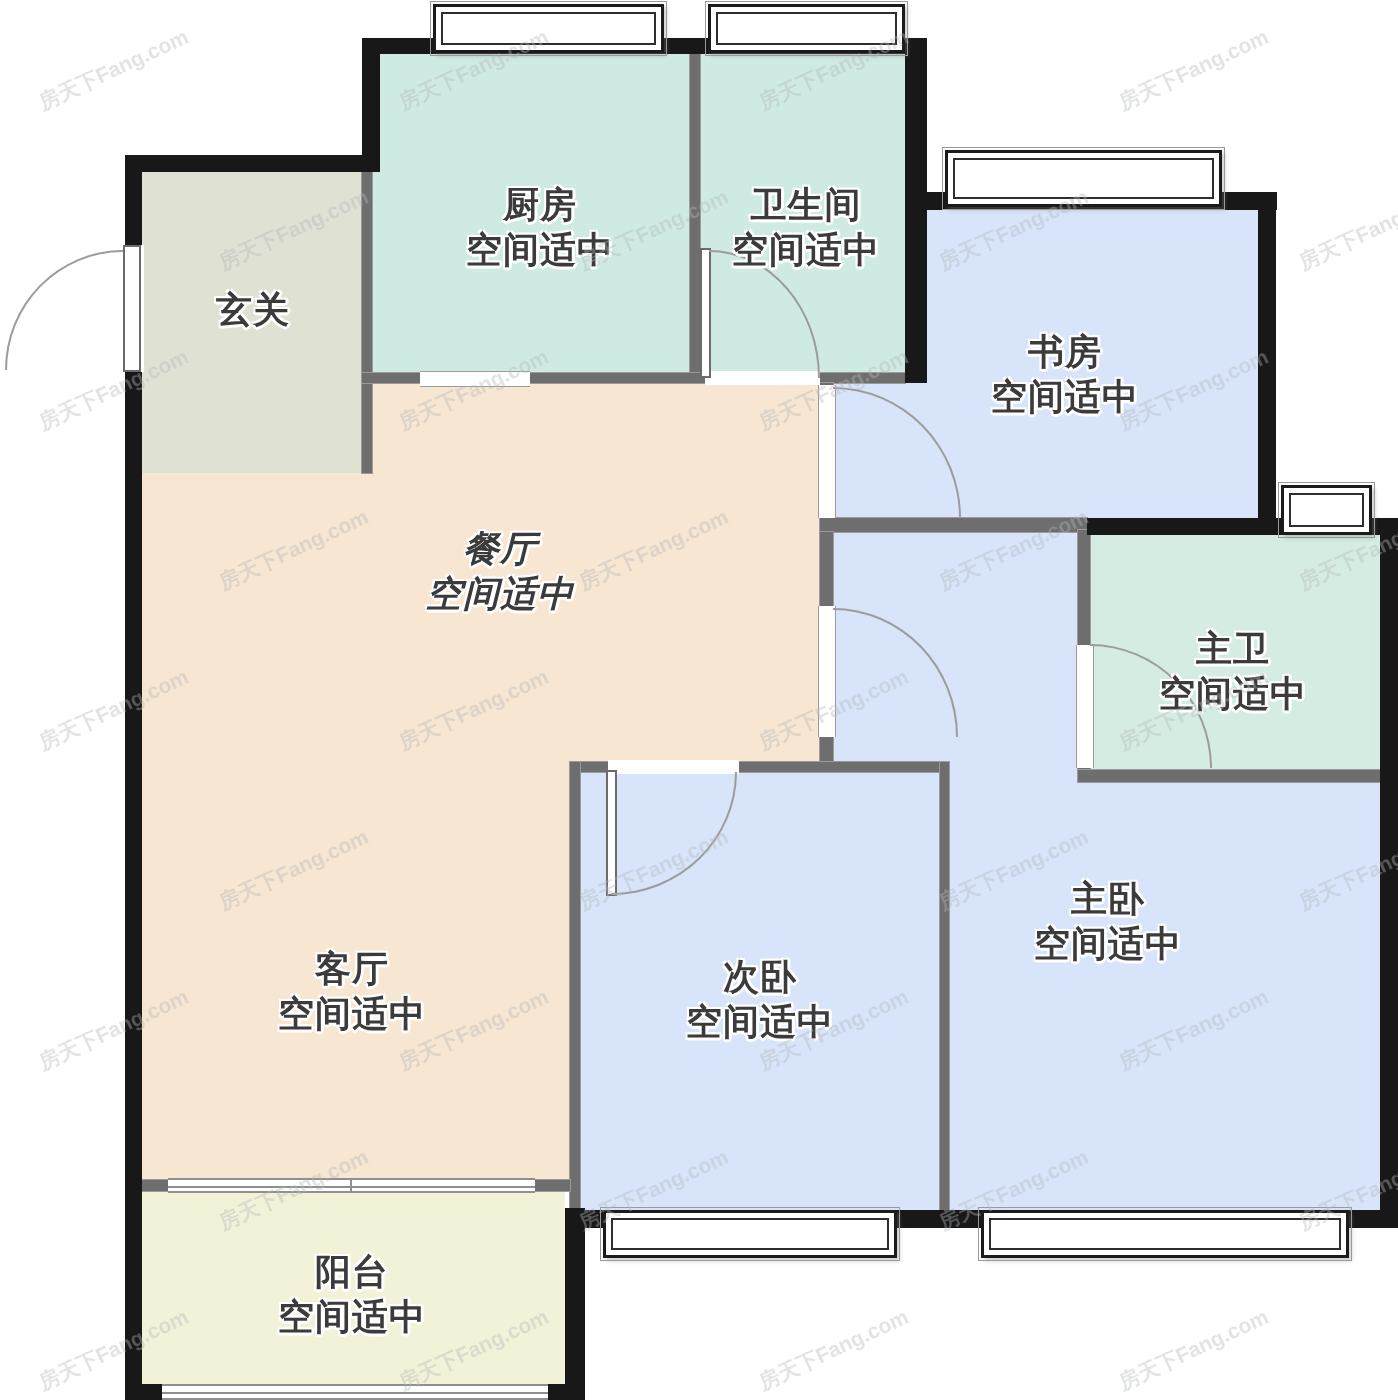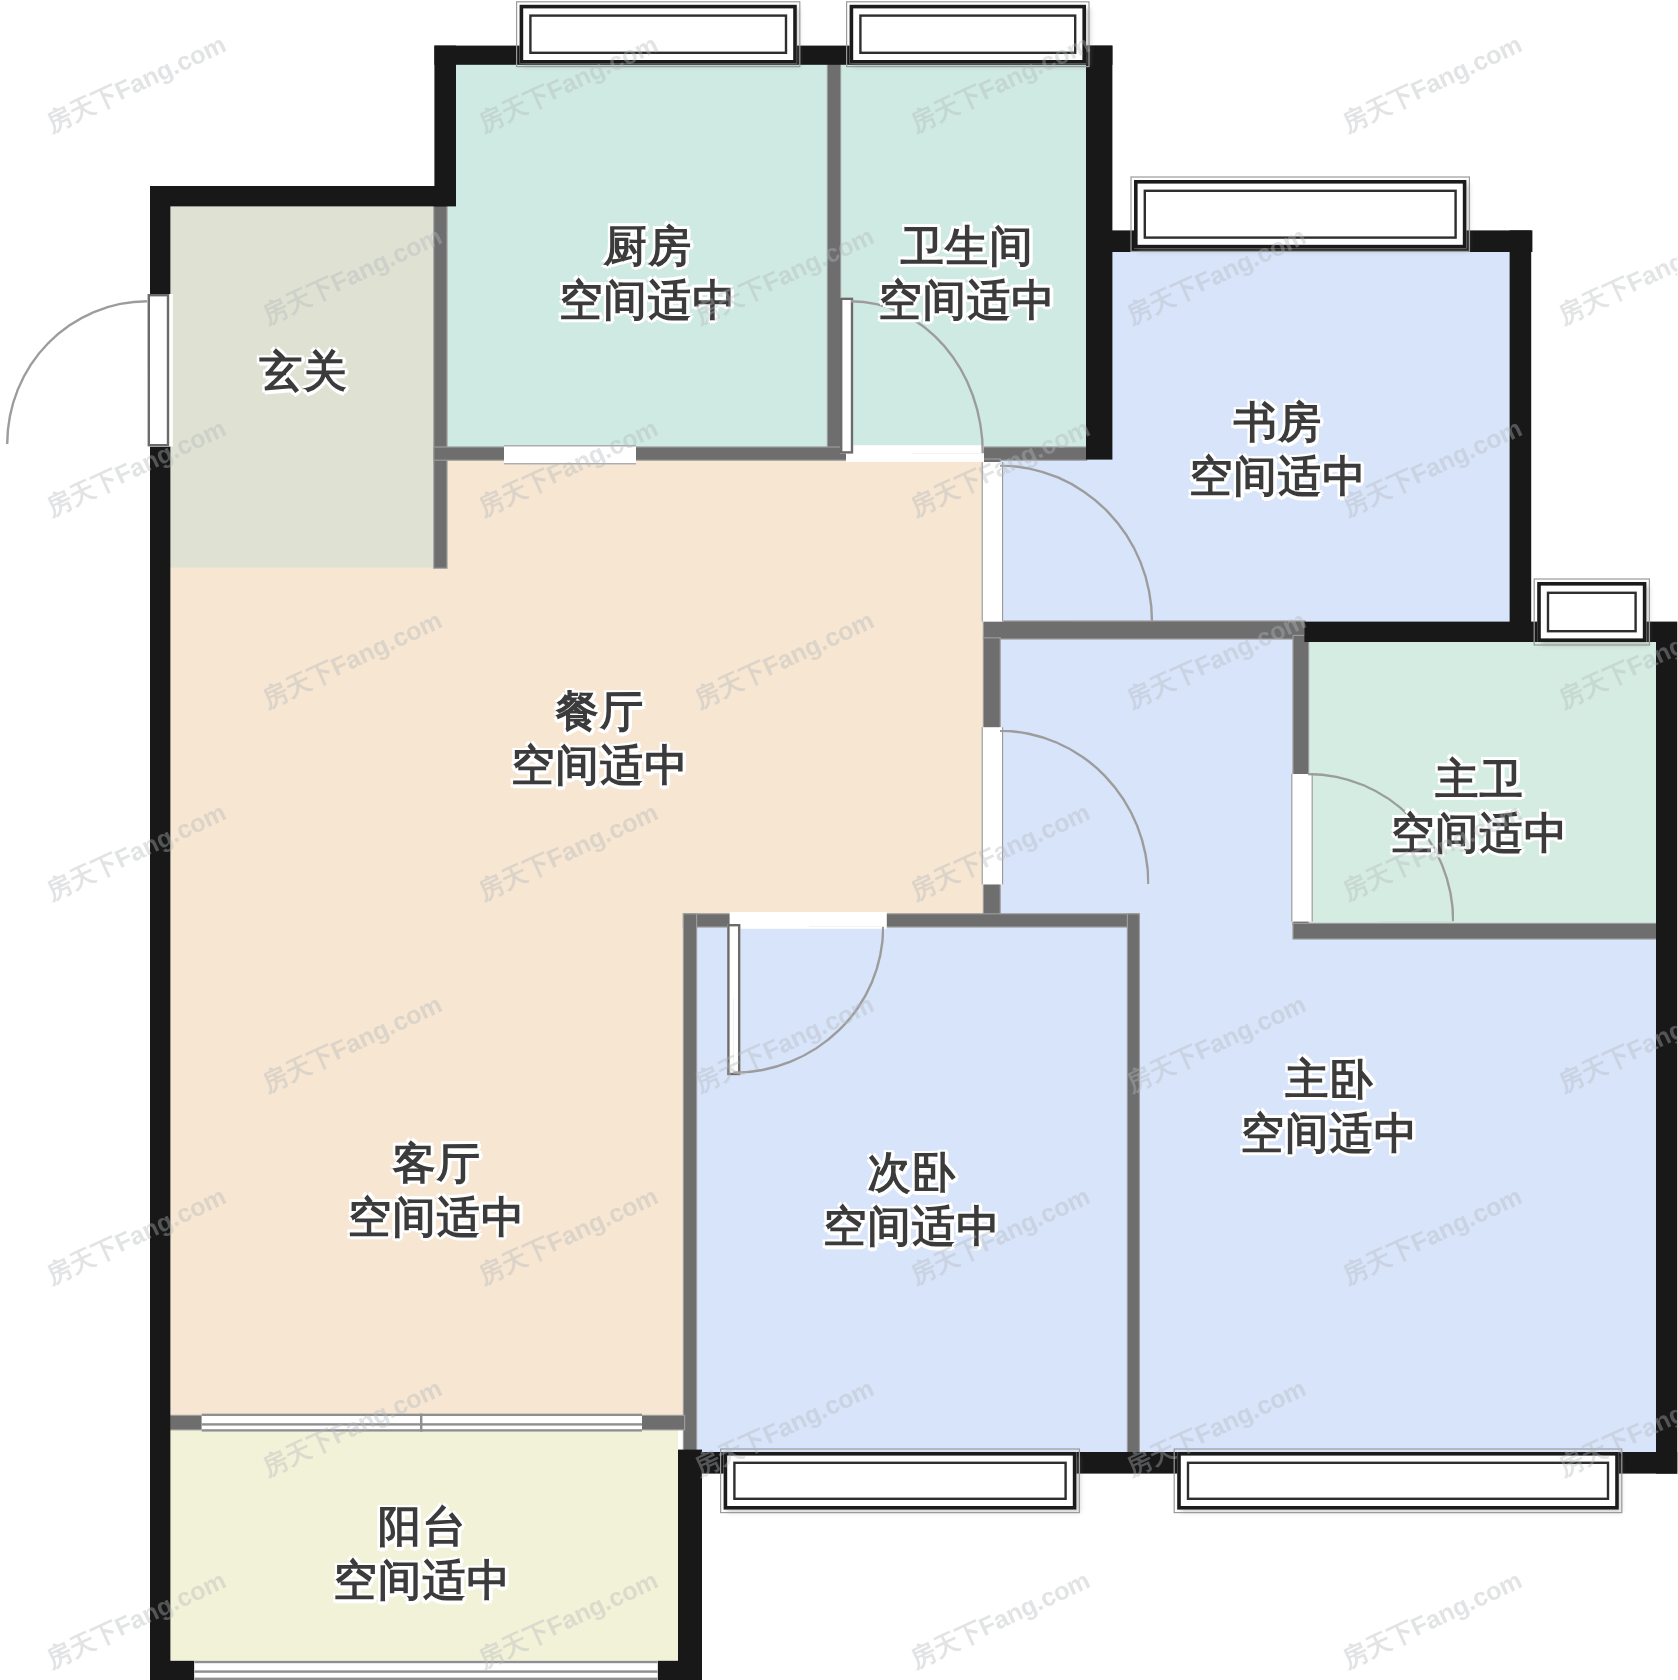--- a/index.html
+++ b/index.html
@@ -127,29 +127,29 @@
     <span>空间适中</span>
   </div>
   <div class="rlabel" style="left:806px;top:228px;">
     <span>卫生间</span>
     <span>空间适中</span>
   </div>
   <div class="rlabel" style="left:1065px;top:375px;">
     <span>书房</span>
     <span>空间适中</span>
   </div>
-  <div class="rlabel" style="left:500px;top:616px;">
+  <div class="rlabel" style="left:500px;top:572px;font-style:italic;">
     <span>餐厅</span>
     <span>空间适中</span>
   </div>
   <div class="rlabel" style="left:1233px;top:672px;">
     <span>主卫</span>
     <span>空间适中</span>
   </div>
-  <div class="rlabel" style="left:364px;top:992px;">
+  <div class="rlabel" style="left:352px;top:992px;">
     <span>客厅</span>
     <span>空间适中</span>
   </div>
   <div class="rlabel" style="left:760px;top:1000px;">
     <span>次卧</span>
     <span>空间适中</span>
   </div>
   <div class="rlabel" style="left:1108px;top:922px;">
     <span>主卧</span>
     <span>空间适中</span>

